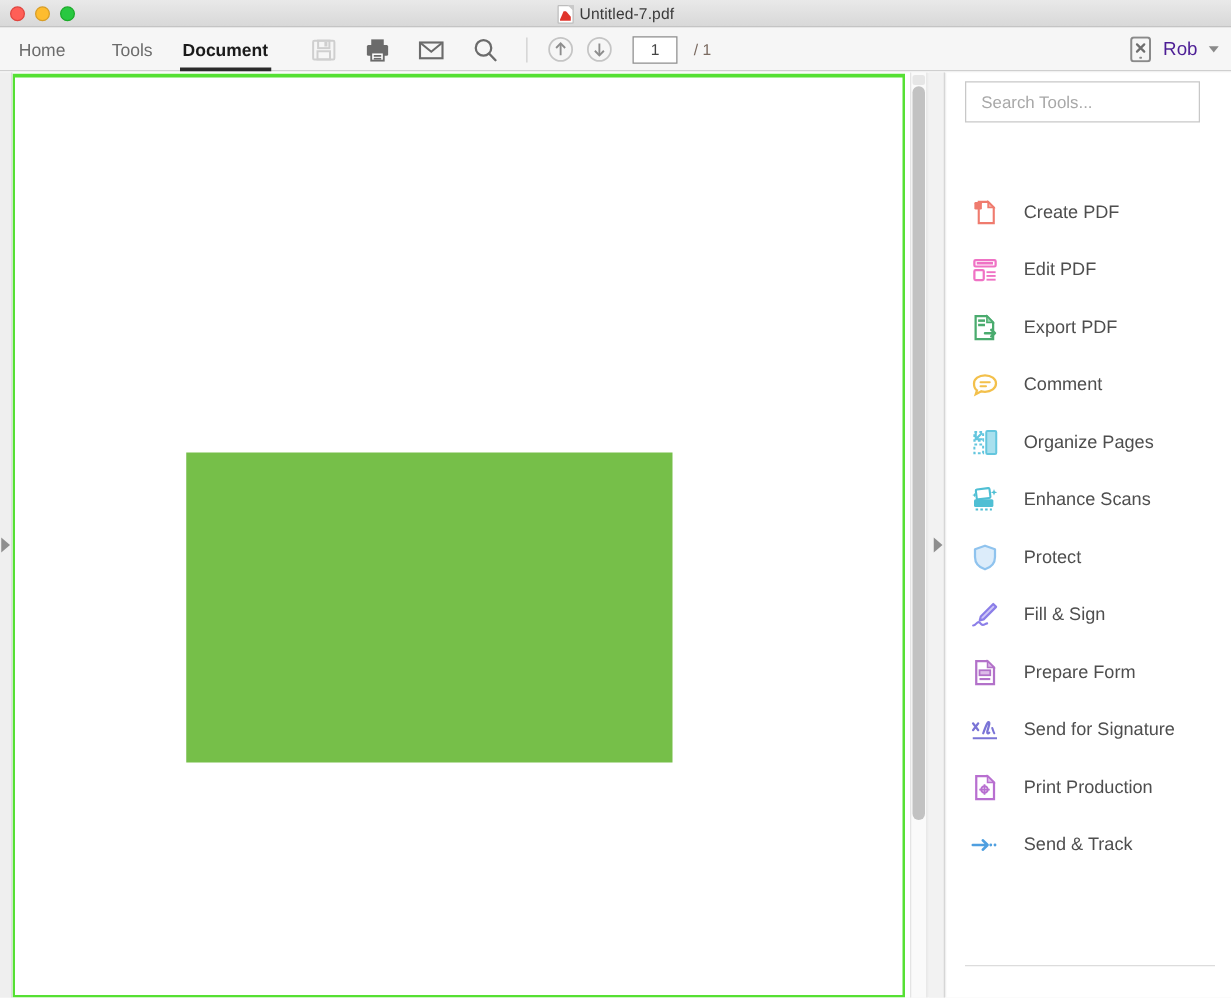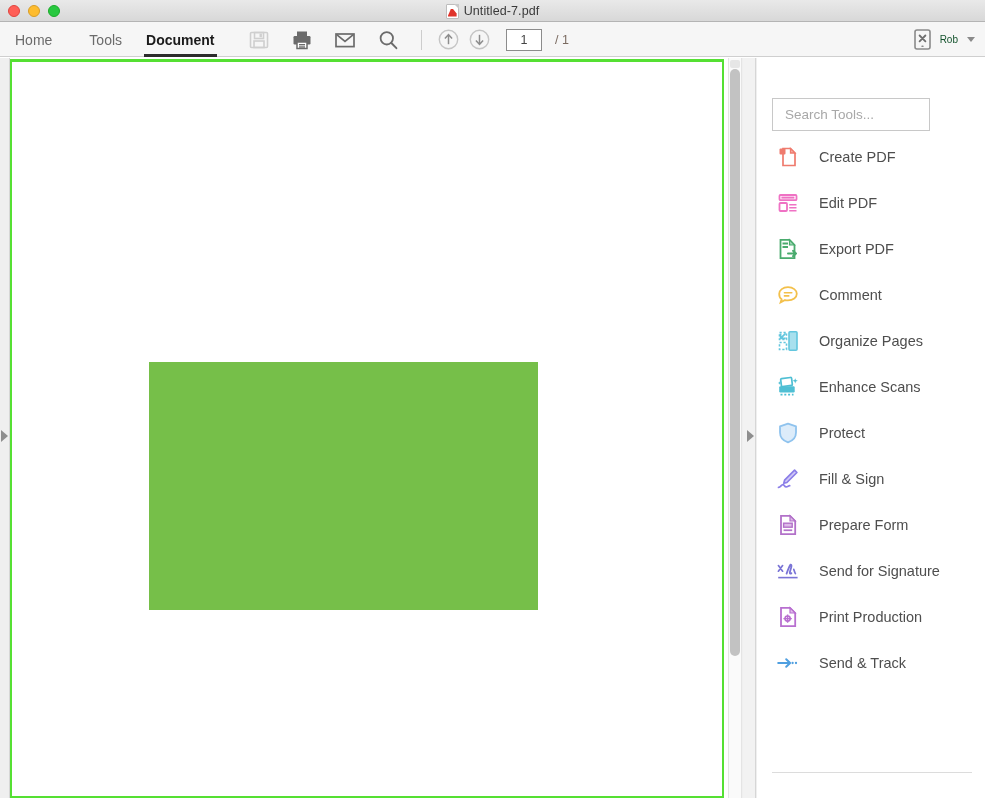--- a/index.html
+++ b/index.html
@@ -74,21 +74,21 @@
   .circ-btn { width: 21px; height: 21px; display: block; }
   .page-input {
     width: 36px; height: 22px; border: 1px solid #8c8c8c; background: #fff;
     text-align: center; font-size: 12.5px; color: #444;
     font-family: "Liberation Sans", sans-serif; margin-left: 6px;
   }
   .page-total { font-size: 12.5px; color: #7a6a60; margin-left: 3px; }
 
   .acct { position: absolute; right: 10px; top: 0; height: 35px; display: flex; align-items: center; gap: 9px; }
   .mobile-icon { width: 17px; height: 21px; display: block; }
-  .acct-name { font-size: 10px; color: #14532d; }
+  .acct-name { font-size: 15px; color: #4c1d95; }
   .caret {
     width: 0; height: 0; border-left: 4.5px solid transparent;
     border-right: 4.5px solid transparent; border-top: 5px solid #8a8a8a;
   }
 
   
   .workspace {
     position: absolute; left: 0; top: 58px; width: 985px; height: 740px;
     background: #efefef;
   }
@@ -141,28 +141,28 @@
     border-top: 6px solid transparent; border-bottom: 6px solid transparent;
     border-left: 7px solid #8e8e8e;
   }
 
   
   .tools-panel {
     position: absolute; left: 757px; top: 0; width: 228px; height: 740px;
     background: #ffffff;
   }
   .search-tools {
-    position: absolute; left: 15px; top: 40px; width: 158px; height: 33px;
+    position: absolute; left: 15px; top: 7px; width: 188px; height: 33px;
     border: 1px solid #c8c8c8; background: #fff;
     font-size: 13.5px; color: #777; padding: 0 12px;
     font-family: "Liberation Sans", sans-serif;
   }
   .search-tools::placeholder { color: #a8a8a8; }
 
-  .tool-list { position: absolute; left: 0; top: 76px; width: 228px; }
+  .tool-list { position: absolute; left: 0; top: 89px; width: 228px; }
   .tool-row {
     height: 46px; display: flex; align-items: center; padding-left: 19px; cursor: default;
   }
   .tool-row .ico {
     width: 24px; height: 24px; flex: 0 0 24px; display: block; margin-right: 19px;
   }
   .tool-row .lbl { font-size: 14.5px; color: #4e4e4e; }
 
   .panel-divider {
     position: absolute; left: 15px; top: 714px; width: 200px; height: 1px; background: #dcdcdc;

